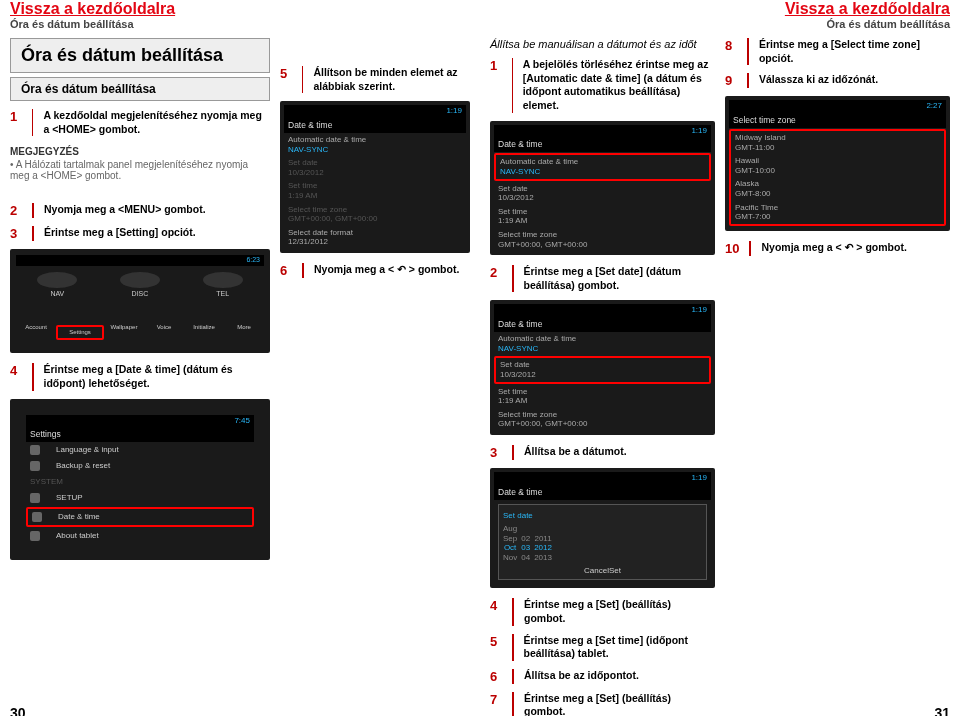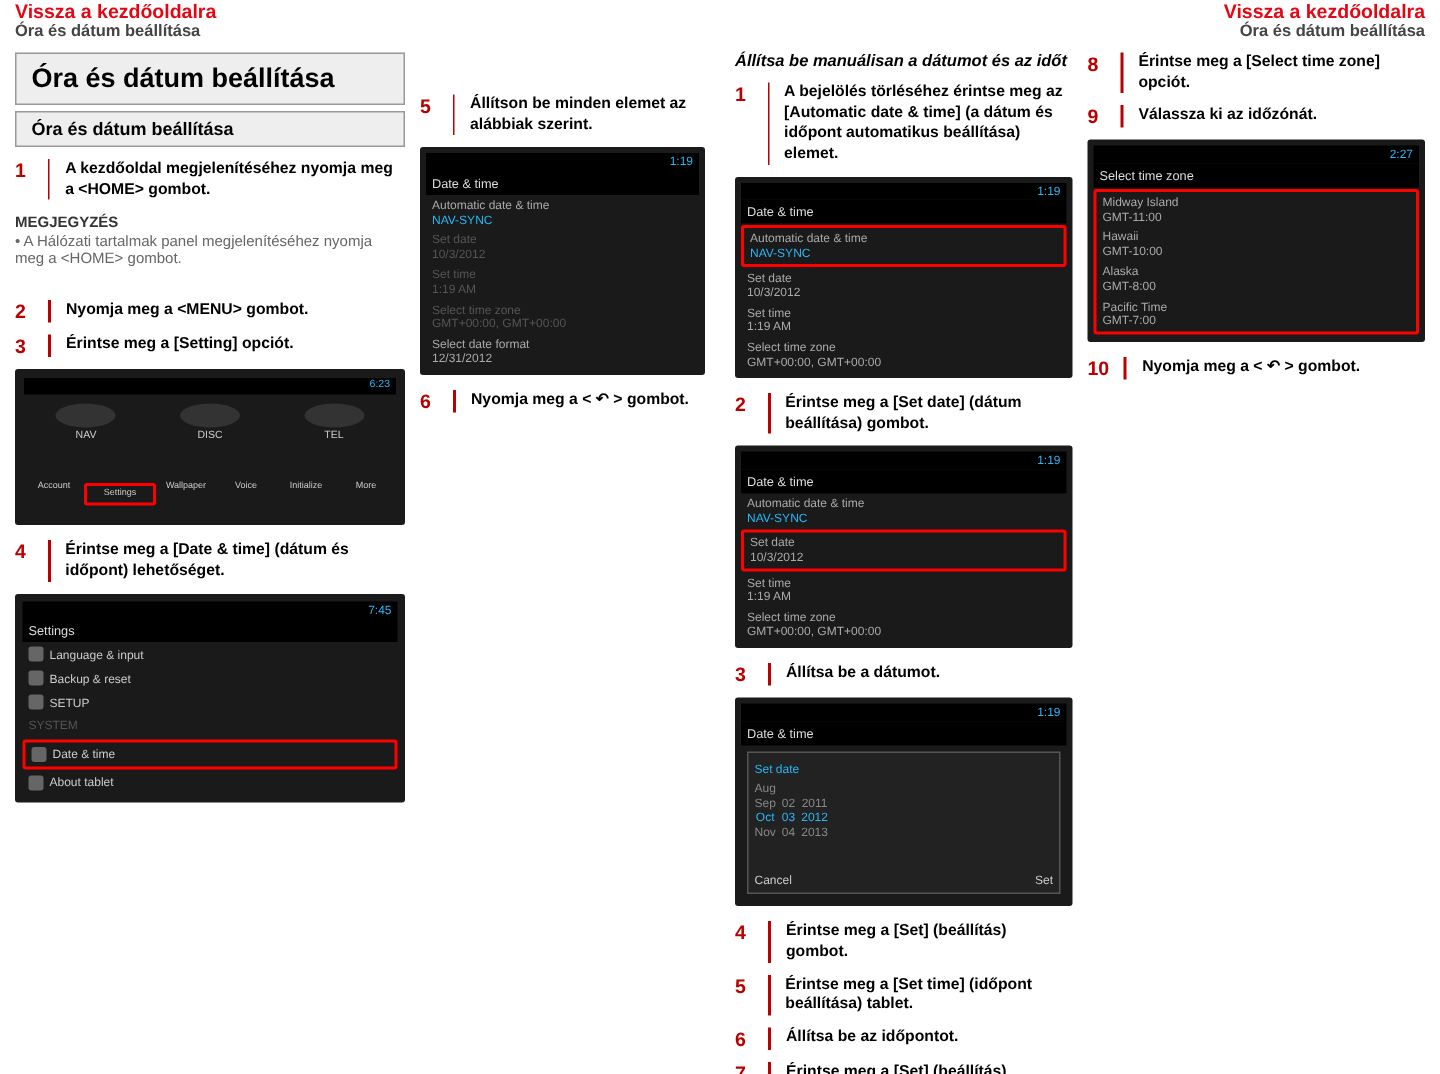--- a/index.html
+++ b/index.html
@@ -1,50 +1,50 @@
 <!DOCTYPE html>
 <html><head>
 <meta charset="utf-8">
 <style>
 body{margin:0;font-family:Arial,sans-serif;background:#fff;color:#000;font-size:10px;width:960px}
 .page{display:flex}
 .left,.right{width:478px;padding:0 10px;position:relative;min-height:700px}
-.header-link{color:#e30613;font-weight:bold;font-size:13px;}
+.header-link{color:#e30613;font-weight:bold;font-size:16px;text-decoration:underline}
 .header-crumb{color:#444;font-weight:bold;font-size:11px}
 .header-left{margin-bottom:8px}
 .header-right{text-align:right;margin-bottom:8px}
 .title-box{border:1px solid #999;background:#eee;padding:6px 10px;margin-bottom:4px}
 .title-box h1{font-size:18px;margin:0;font-weight:bold}
 .subtitle-box{border:1px solid #999;background:#eee;padding:4px 10px;margin-bottom:8px}
 .subtitle-box span{font-size:12px;font-weight:bold}
 .cols{display:flex;gap:10px}
 .col{flex:1}
 .step{display:flex;gap:6px;margin-bottom:8px}
 .step-num{color:#b00;font-weight:bold;font-size:13px;min-width:12px}
 .step-sep{width:2px;background:#b00;margin:0 4px}
 .step-text{font-size:10.5px;font-weight:bold;line-height:1.3}
 .note-title{font-weight:bold;font-size:10px;margin-top:10px;margin-bottom:2px;color:#333}
 .note-body{font-size:10px;color:#666;margin-bottom:22px}
-.sub-heading{font-style:italic;font-weight:bold;font-size:11px;margin-bottom:8px}
+.sub-heading{font-style:italic;font-weight:normal;font-size:11px;margin-bottom:8px}
 .shot{background:#1a1a1a;color:#aaa;width:100%;min-height:60px;font-size:8px;line-height:1.2;padding:4px;box-sizing:border-box;margin-bottom:10px;border-radius:2px}
 .shot .blue{color:#29b6f6}
 .shot .row{padding:2px 4px;display:flex;justify-content:flex-start}
 .shot .hl{border:2px solid red;border-radius:2px;margin:1px 0}
 .shot .status{display:flex;justify-content:space-between;background:#000;color:#bbb;padding:1px 4px}
 .shot .gray{color:#555}
 .shot .title-row{background:#000;color:#ddd;padding:3px 4px;font-size:8.5px}
 .home-shot{background:#1a1a1a;color:#ccc;padding:6px;font-size:7px}
 .home-icons{display:flex;justify-content:space-around;padding:6px 0}
 .home-icons div{text-align:center;width:40px}
 .circle{width:16px;height:16px;border-radius:50%;background:#333;margin:0 auto 2px}
-.settings-shot{background:#1a1a1a;color:#ccc;font-size:8px;padding:5px}
-.settings-shot .item{padding:3px 4px;display:flex;align-items:flex-end;gap:4px}
+.settings-shot{background:#1a1a1a;color:#ccc;font-size:8px;padding:16px}
+.settings-shot .item{padding:3px 4px;display:flex;align-items:flex-start;gap:16px}
 .icon-sm{width:10px;height:10px;background:#666;display:inline-block;border-radius:2px}
 .dialog{background:#222;border:1px solid #555;margin:4px;padding:4px}
-.btn-row{display:flex;justify-content:space-between;margin-top:22px}
+.btn-row{display:flex;justify-content:center;margin-top:3px}
 .btn-row span{color:#ccc;font-size:8px}
 .picker{display:flex;justify-content:flex-start;gap:4px}
 .picker div{text-align:center;color:#888}
 .picker .mid{color:#29b6f6}
 .page-num{position:absolute;bottom:6px;font-size:14px;font-weight:bold}
 .page-num.l{left:10px}
 .page-num.r{right:10px}
 </style>
 </head>
 <body>
@@ -116,25 +116,25 @@
             </div>
   <div class="title-row"><span>Settings</span></div>
   <div class="item">
               <span class="icon-sm"></span>
               <span>Language &amp; input</span>
             </div>
   <div class="item">
               <span class="icon-sm"></span>
               <span>Backup &amp; reset</span>
             </div>
+  <div class="item gray">SYSTEM</div>
   <div class="item">
               <span class="icon-sm"></span>
               <span>SETUP</span>
             </div>
-  <div class="item gray">SYSTEM</div>
   <div class="item hl">
               <span class="icon-sm"></span>
               <span>Date &amp; time</span>
             </div>
   <div class="item">
               <span class="icon-sm"></span>
               <span>About tablet</span>
             </div>
  </div>
 </div>

